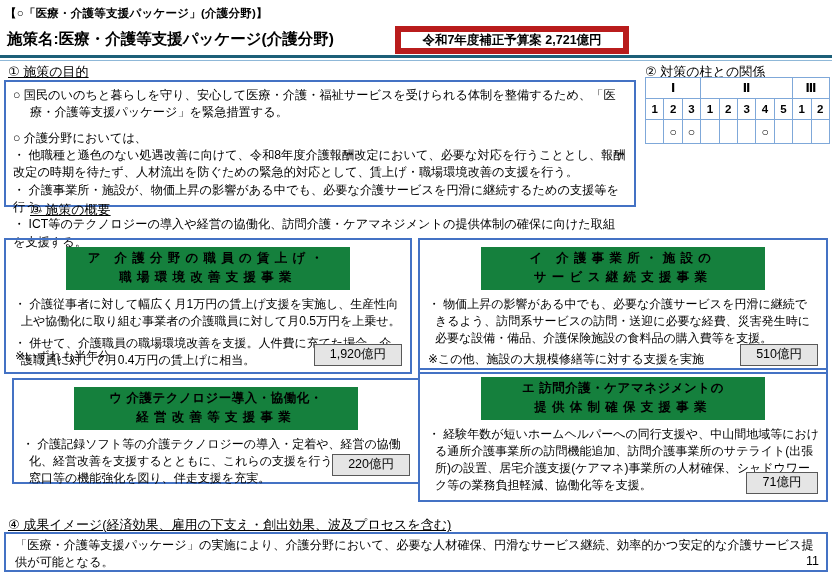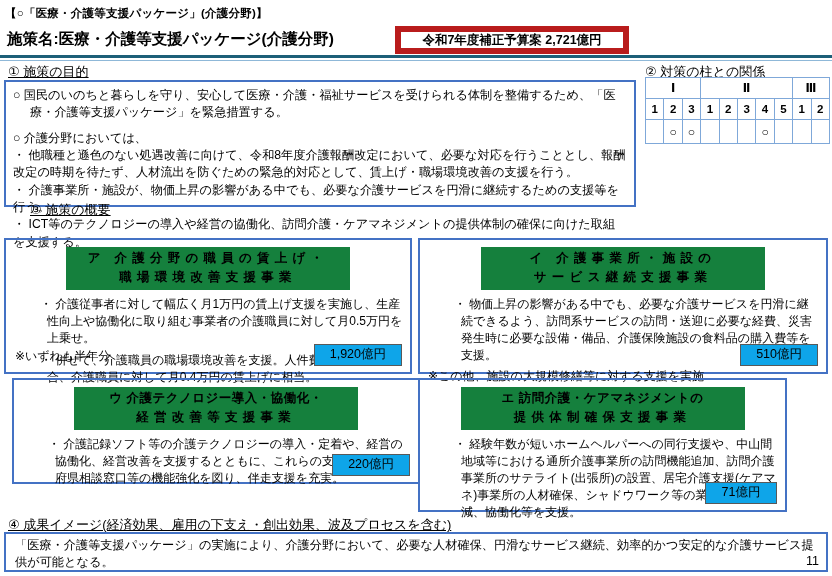--- a/index.html
+++ b/index.html
@@ -38,36 +38,36 @@
   table.pillar td{
     border:1px solid #7FA8D9;width:18.4px;height:21px;padding:0;
     text-align:center;vertical-align:middle;font-size:11.5px;font-weight:bold;
   }
   table.pillar tr.marks td{height:24px;font-weight:normal;font-size:12px;}
 
   .prog-box{border:2px solid #4472C4;}
   .box-a{left:4px;top:238px;width:408px;height:136px;}
   .box-b{left:418px;top:238px;width:410px;height:136px;}
   .box-c{left:12px;top:378px;width:408px;height:106px;}
-  .box-d{left:418px;top:378px;width:369px;height:134px;}
+  .box-d{left:418px;top:368px;width:410px;height:134px;}
 
   .banner{
     width:284px;margin:7px auto 0;background:#15803d;text-align:center;
     font-size:12.5px;font-weight:bold;line-height:1.5;padding:2px 0 3px;
   }
   .banner .ls{letter-spacing:0.42em;display:block;}
   .banner .nls{letter-spacing:0.04em;display:block;}
 
   .prog-body{margin:6px 7px 0 8px;font-size:12px;line-height:1.42;}
-  .prog-body .blt{padding-left:7px;text-indent:-7px;margin-top:5px;margin-left:26px;}
+  .prog-body .blt{padding-left:7px;text-indent:-7px;margin-top:5px;}
   .prog-body .blt:first-child{margin-top:0;}
   .note-flow{margin:4px 8px 0;font-size:12px;}
   .note-corner{left:9px;bottom:7px;font-size:12px;}
   .amount-box{
-    right:8px;bottom:6px;border:1px solid #595959;background:#0ea5e9;
+    right:8px;bottom:6px;border:1px solid #595959;background:#e5e5e5;
     padding:1px 15px 2px;font-size:12.5px;min-width:72px;text-align:center;
   }
 
   .result-box{
     left:4px;top:532px;width:824px;height:40px;border:2px solid #4472C4;
     padding:3px 8px 0 9px;font-size:12.2px;line-height:1.4;
   }
   .page-num{right:7px;bottom:0px;font-size:12.5px;}
 </style>
 </head>

